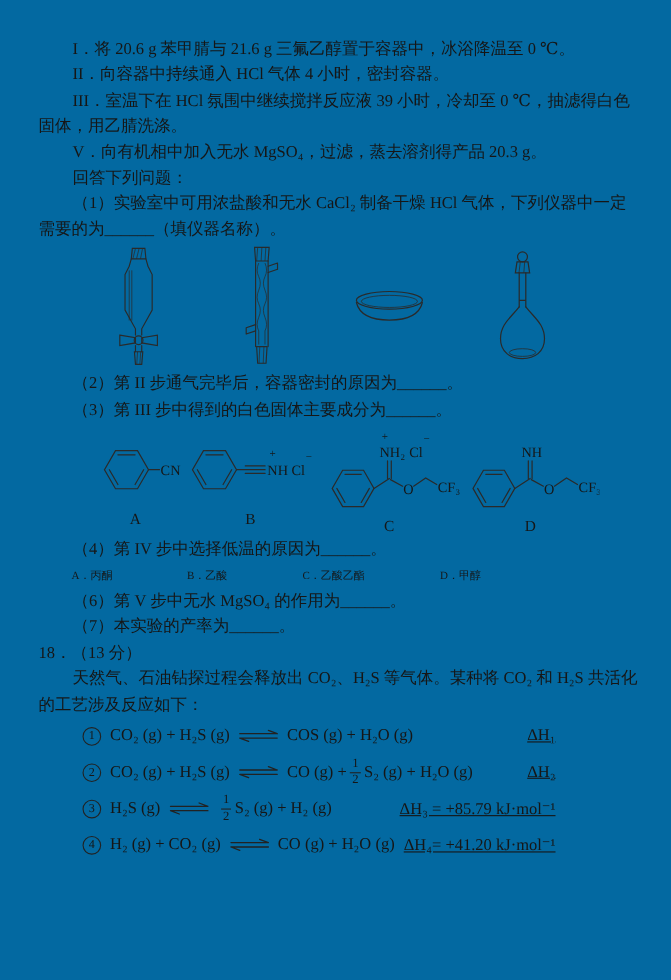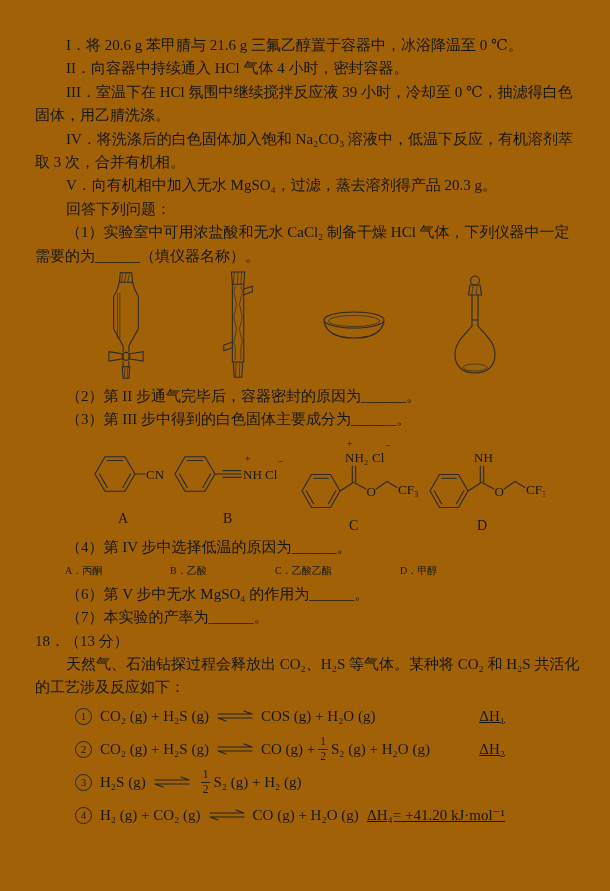--- a/index.html
+++ b/index.html
@@ -1,19 +1,19 @@
 <!DOCTYPE html>
 <html><head>
 <meta charset="utf-8">
 <style>
   * { box-sizing: border-box; }
   html, body { margin: 0; padding: 0; }
   .page {
     width: 610px; height: 891px;
-    background: #a16207;
+    background: #0369a1;
     position: relative;
     overflow: hidden;
     font-family: "Liberation Serif", "DejaVu Serif", serif;
     color: #161616;
   }
   .content { position: absolute; left: 35px; top: 34px; width: 546px; }
   p.line { margin: 0; font-size: 15px; line-height: 23.4px; }
   .indent { text-indent: 31px; }
   .sec18-heading { margin-top: 10px; }
 
@@ -64,21 +64,20 @@
 </style>
 </head>
 <body>
 
 <div class="page">
   <div class="content">
 
     <p class="line indent">I．将 20.6 g 苯甲腈与 21.6 g 三氟乙醇置于容器中，冰浴降温至 0 ℃。</p>
     <p class="line indent">II．向容器中持续通入 HCl 气体 4 小时，密封容器。</p>
     <p class="line indent">III．室温下在 HCl 氛围中继续搅拌反应液 39 小时，冷却至 0 ℃，抽滤得白色固体，用乙腈洗涤。</p>
-    <p class="line indent">IV．将洗涤后的白色固体加入饱和 Na₂CO₃ 溶液中，低温下反应，有机溶剂萃取 3 次，合并有机相。</p>
     <p class="line indent">V．向有机相中加入无水 MgSO₄，过滤，蒸去溶剂得产品 20.3 g。</p>
     <p class="line indent">回答下列问题：</p>
     <p class="line indent">（1）实验室中可用浓盐酸和无水 CaCl₂ 制备干燥 HCl 气体，下列仪器中一定需要的为______（填仪器名称）。</p>
 
     <div class="apparatus-row">
       <svg class="app-funnel" width="62" height="112" viewBox="0 0 62 118">
         <polygon class="draw" points="25,3 37,3 38,13 24,13"></polygon>
         <path class="draw-thin" d="M28,3 L25.5,13 M31.5,3 L29,13 M34.8,3 L32.8,13"></path>
         <path class="draw" d="M24,13 L22,20 L18,28 L18,62 L28,80 L28,86 M38,13 L40,20 L44,28 L44,62 L34,80 L34,86"></path>
         <path class="draw-thin" d="M22,24 L22,72 M24.5,24 L24.5,72"></path>
@@ -212,20 +211,21 @@
     <span class="circled">3</span>
     <span class="eq-left">H₂S (g)</span>
     <svg class="eq-arrow" width="38" height="12" viewBox="0 0 38 12">
       <path d="M2,4 H36 M36,4 L28,1" fill="none" stroke="#222" stroke-width="1.2" stroke-linecap="round"></path>
       <path d="M2,8 H36 M2,8 L10,11" fill="none" stroke="#222" stroke-width="1.2" stroke-linecap="round"></path>
     </svg>
     <span class="eq-right"><span class="frac">
               <span class="fnum">1</span>
               <span class="fden">2</span>
             </span> S₂ (g) + H₂ (g)</span>
+    <span class="eq-dh">ΔH₃ = +85.79 kJ·mol⁻¹</span>
   </div>
 
   <div class="eq-row">
     <span class="circled">4</span>
     <span class="eq-left">H₂ (g) + CO₂ (g)</span>
     <svg class="eq-arrow" width="38" height="12" viewBox="0 0 38 12">
       <path d="M2,4 H36 M36,4 L28,1" fill="none" stroke="#222" stroke-width="1.2" stroke-linecap="round"></path>
       <path d="M2,8 H36 M2,8 L10,11" fill="none" stroke="#222" stroke-width="1.2" stroke-linecap="round"></path>
     </svg>
     <span class="eq-right">CO (g) + H₂O (g)</span>

